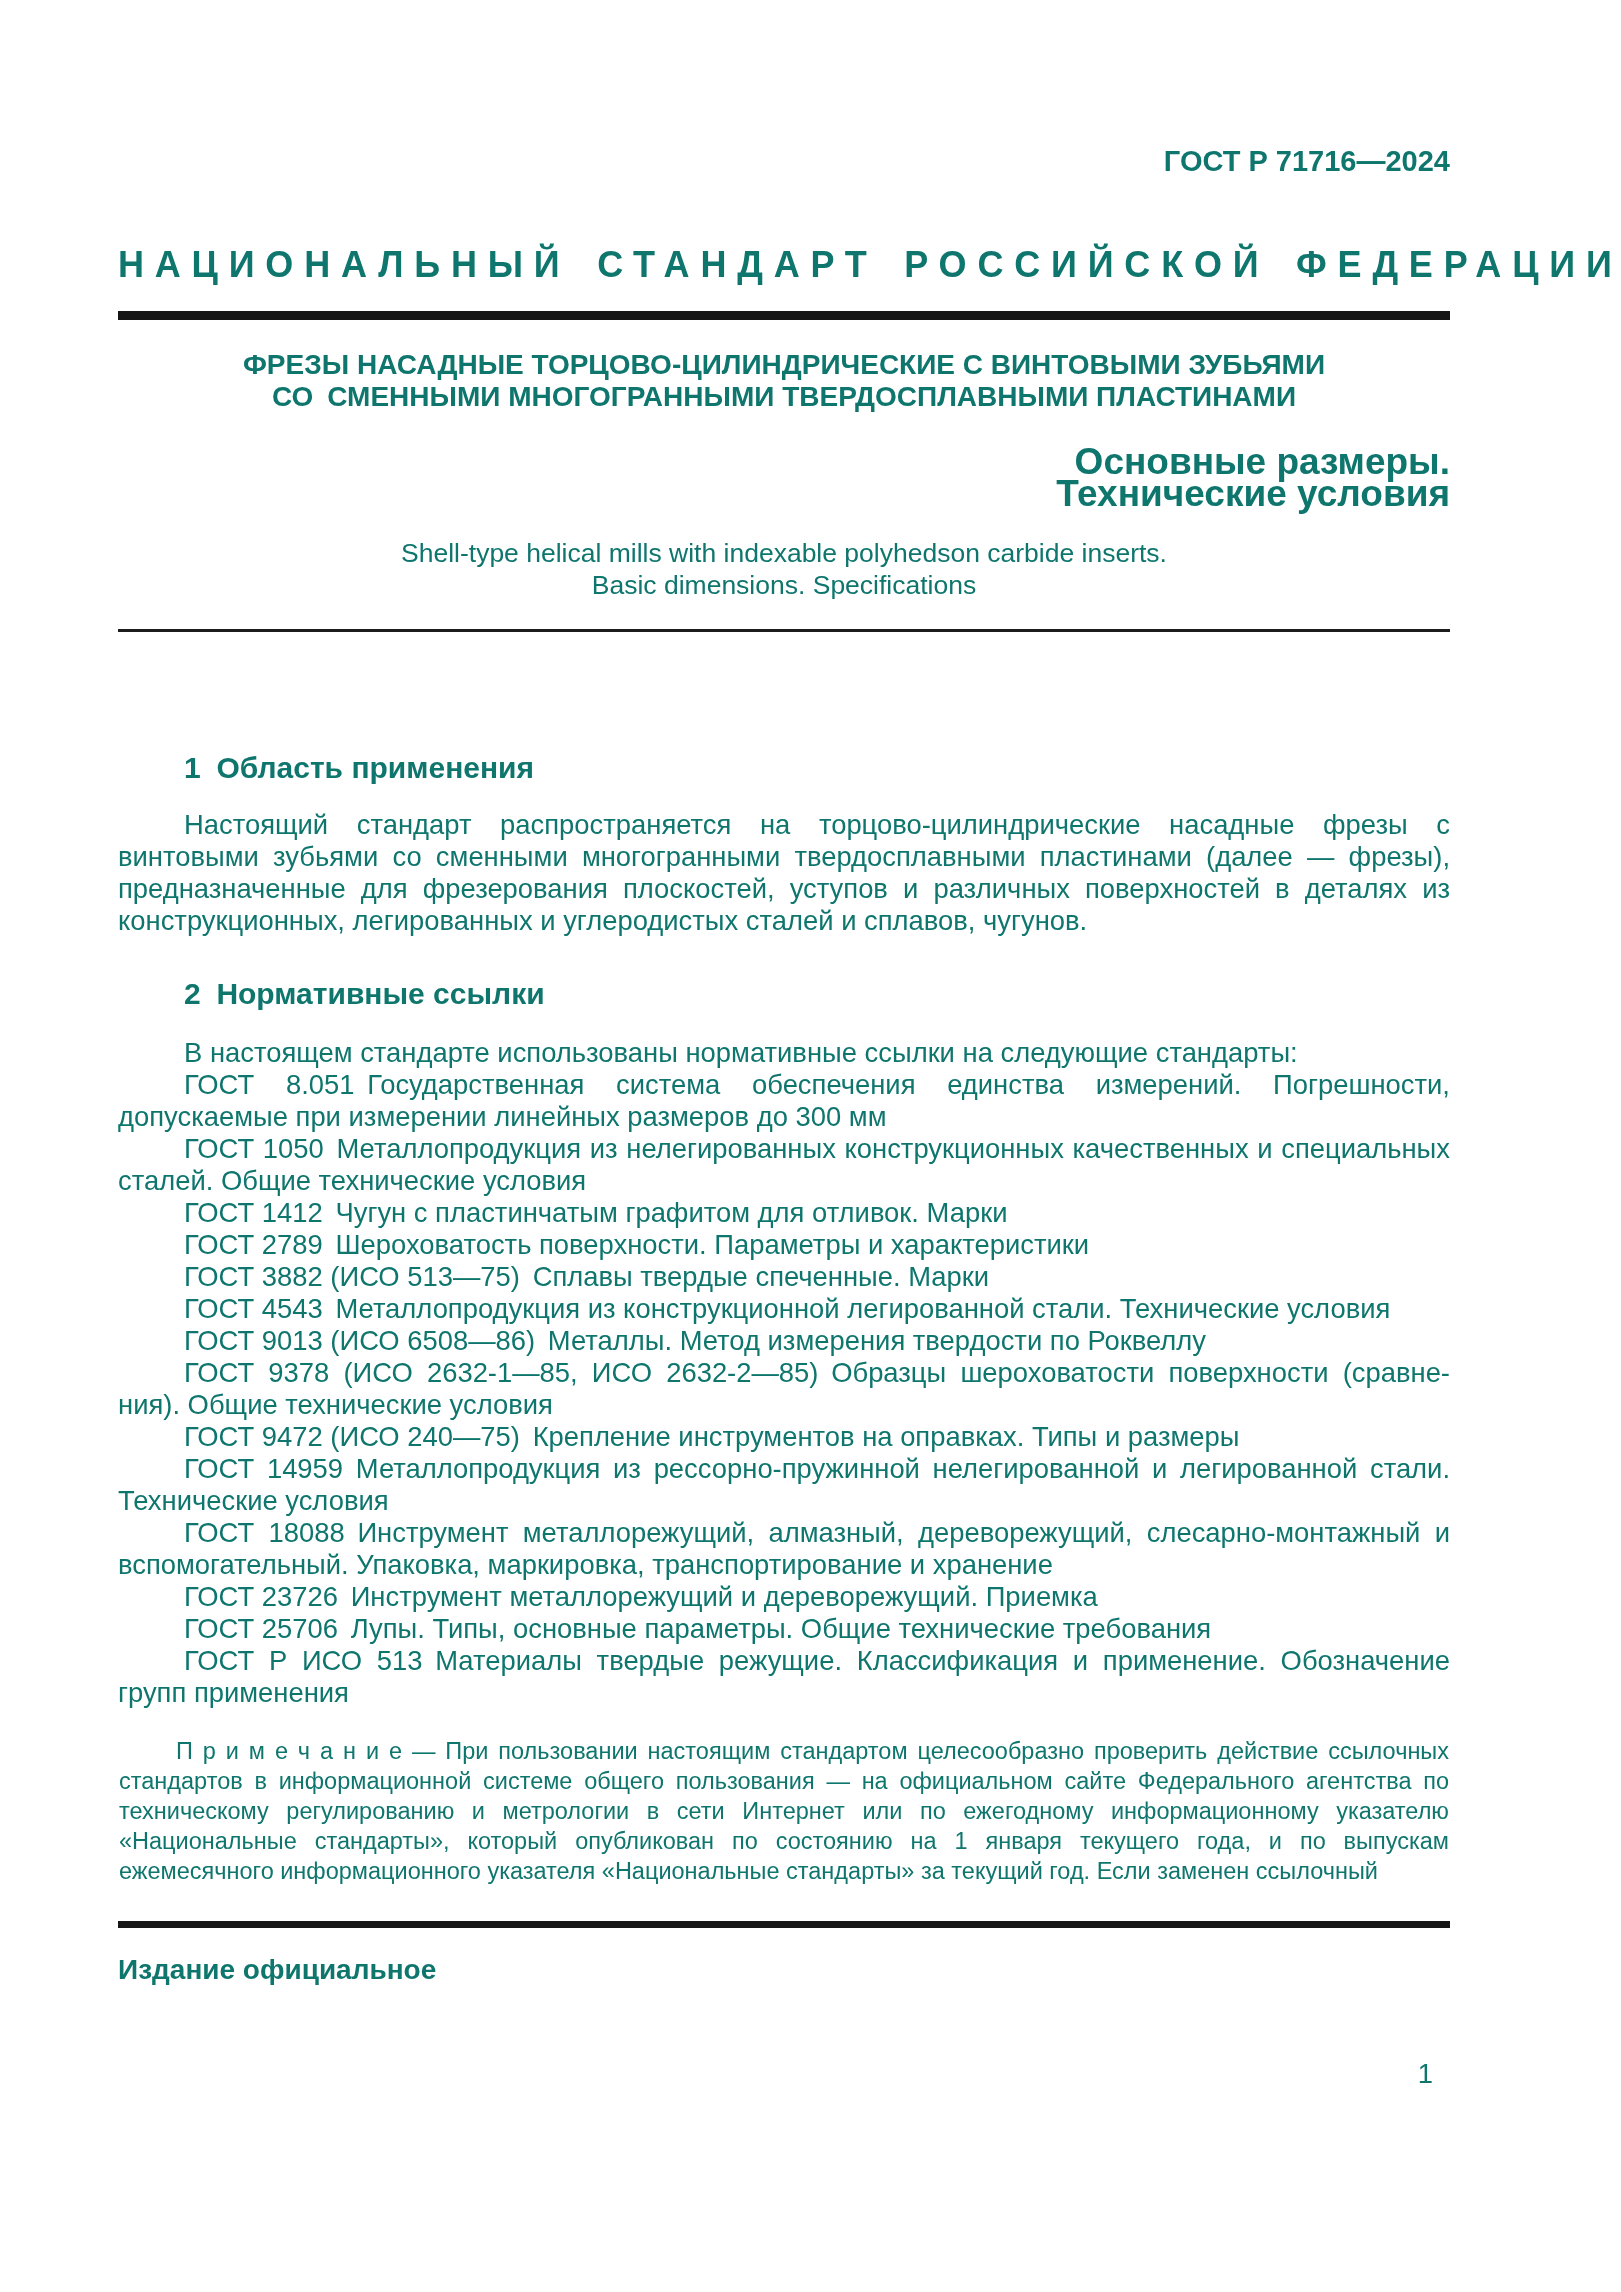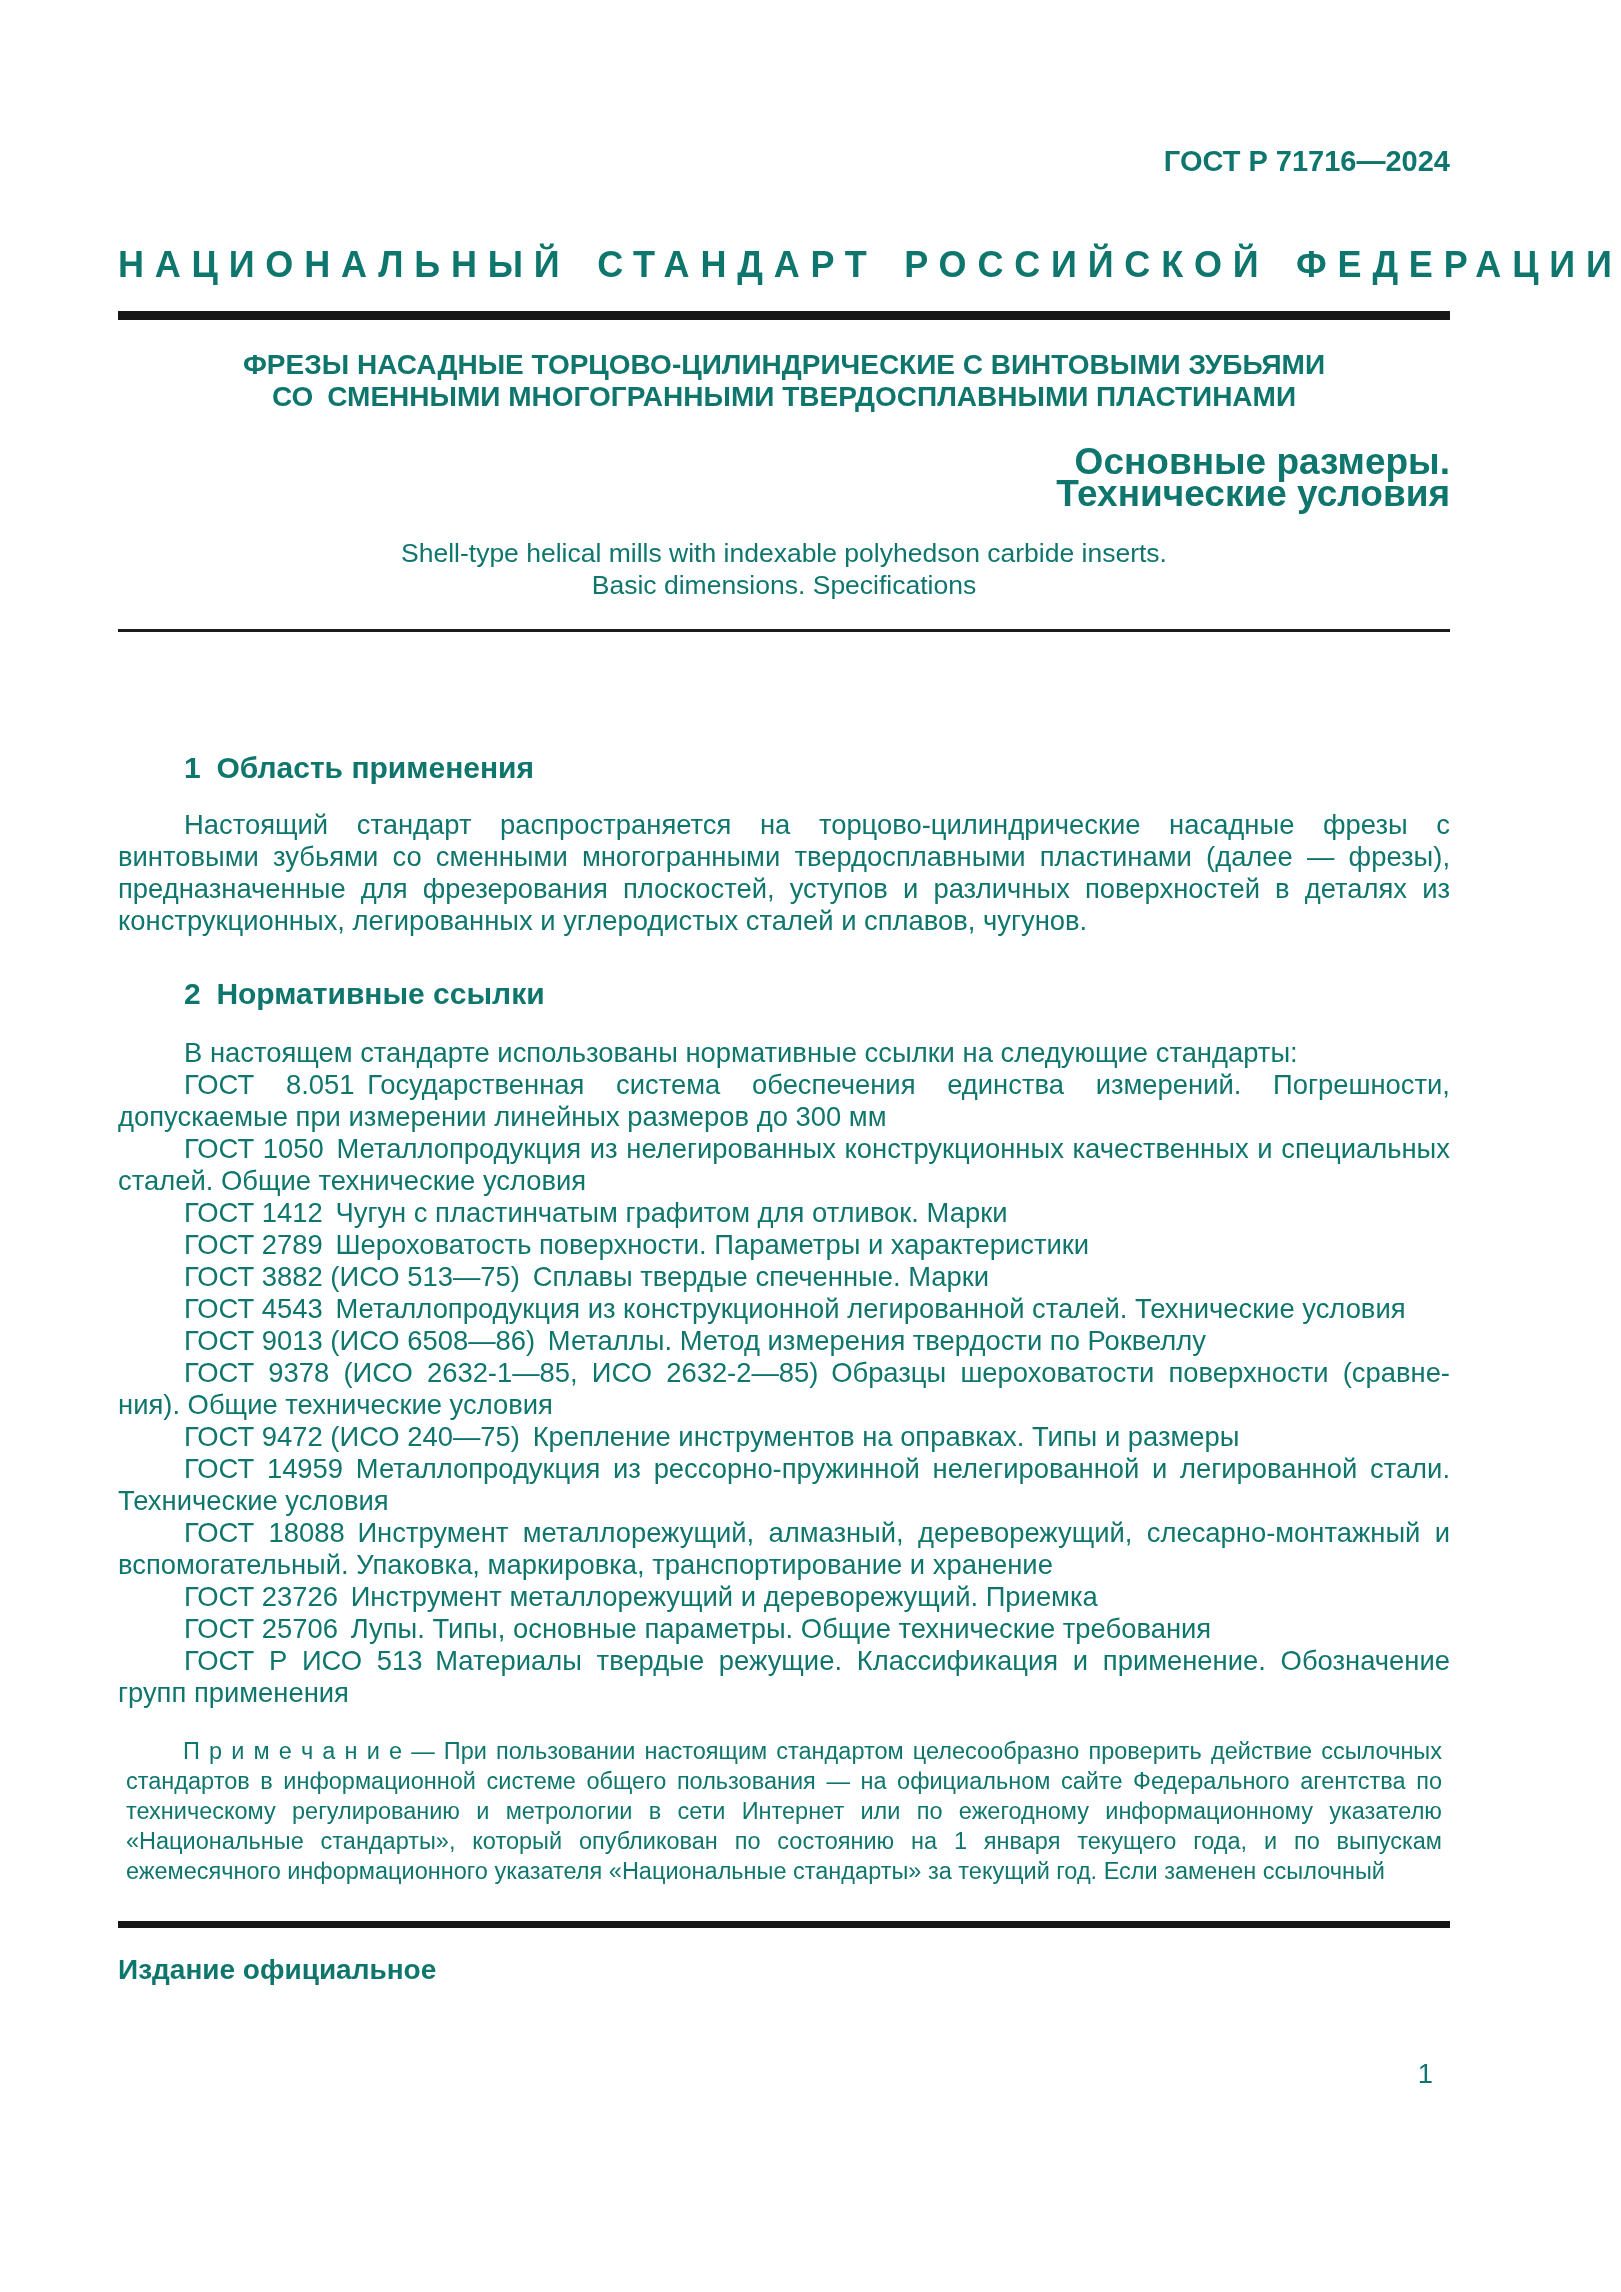--- a/index.html
+++ b/index.html
@@ -63,21 +63,21 @@
     font-size:27.4px; line-height:32px;
     text-align:justify;
     text-indent:66px;
     hyphens:manual;
   }
   .p-first { margin-top:22.5px; }
   .refs-intro { margin-top:25.5px; }
   .ref-gap { display:inline-block; width:12.7px; }
 
   .note {
-    margin:8px; margin-top:27.4px;
+    margin:1px; margin-top:27.4px;
     font-size:23.5px; line-height:30px;
     text-align:justify;
     text-indent:57px;
     hyphens:manual;
   }
 
   .rule-footer { margin-top:35px; height:6.9px; background:#161616; }
   .imprint {
     margin-top:24.5px;
     font-size:28px; font-weight:bold; line-height:33px;
@@ -125,21 +125,21 @@
     <h2 class="sec-h sec-h-2"><span>2</span><span class="h-gap"></span><span>Нормативные ссылки</span></h2>
 
     <p class="body-p refs-intro">В настоящем стандарте использованы нормативные ссылки на следующие стандарты:</p>
 
     <div>
         <p class="body-p"><span>ГОСТ 8.051</span><span class="ref-gap"></span><span>Государственная система обеспечения единства измерений. Погрешности, допускаемые при измерении линейных размеров до 300 мм</span></p>
         <p class="body-p"><span>ГОСТ 1050</span><span class="ref-gap"></span><span>Металлопродукция из нелегированных конструкционных качественных и специальных сталей. Общие технические условия</span></p>
         <p class="body-p"><span>ГОСТ 1412</span><span class="ref-gap"></span><span>Чугун с пластинчатым графитом для отливок. Марки</span></p>
         <p class="body-p"><span>ГОСТ 2789</span><span class="ref-gap"></span><span>Шероховатость поверхности. Параметры и характеристики</span></p>
         <p class="body-p"><span>ГОСТ 3882 (ИСО 513—75)</span><span class="ref-gap"></span><span>Сплавы твердые спеченные. Марки</span></p>
-        <p class="body-p"><span>ГОСТ 4543</span><span class="ref-gap"></span><span>Металлопродукция из конструкционной легированной сталей. Технические условия</span></p>
+        <p class="body-p"><span>ГОСТ 4543</span><span class="ref-gap"></span><span>Металлопродукция из конструкционной легированной стали. Технические условия</span></p>
         <p class="body-p"><span>ГОСТ 9013 (ИСО 6508—86)</span><span class="ref-gap"></span><span>Металлы. Метод измерения твердости по Роквеллу</span></p>
         <p class="body-p"><span>ГОСТ 9378 (ИСО 2632-1—85, ИСО 2632-2—85)</span><span class="ref-gap"></span><span>Образцы шероховатости поверхности (сравне­ния). Общие технические условия</span></p>
         <p class="body-p"><span>ГОСТ 9472 (ИСО 240—75)</span><span class="ref-gap"></span><span>Крепление инструментов на оправках. Типы и размеры</span></p>
         <p class="body-p"><span>ГОСТ 14959</span><span class="ref-gap"></span><span>Металлопродукция из рессорно-пружинной нелегированной и легированной стали. Технические условия</span></p>
         <p class="body-p"><span>ГОСТ 18088</span><span class="ref-gap"></span><span>Инструмент металлорежущий, алмазный, дереворежущий, слесарно-монтажный и вспомогательный. Упаковка, маркировка, транспортирование и хранение</span></p>
         <p class="body-p"><span>ГОСТ 23726</span><span class="ref-gap"></span><span>Инструмент металлорежущий и дереворежущий. Приемка</span></p>
         <p class="body-p"><span>ГОСТ 25706</span><span class="ref-gap"></span><span>Лупы. Типы, основные параметры. Общие технические требования</span></p>
         <p class="body-p"><span>ГОСТ Р ИСО 513</span><span class="ref-gap"></span><span>Материалы твердые режущие. Классификация и применение. Обозначение групп применения</span></p>
       </div>
 

